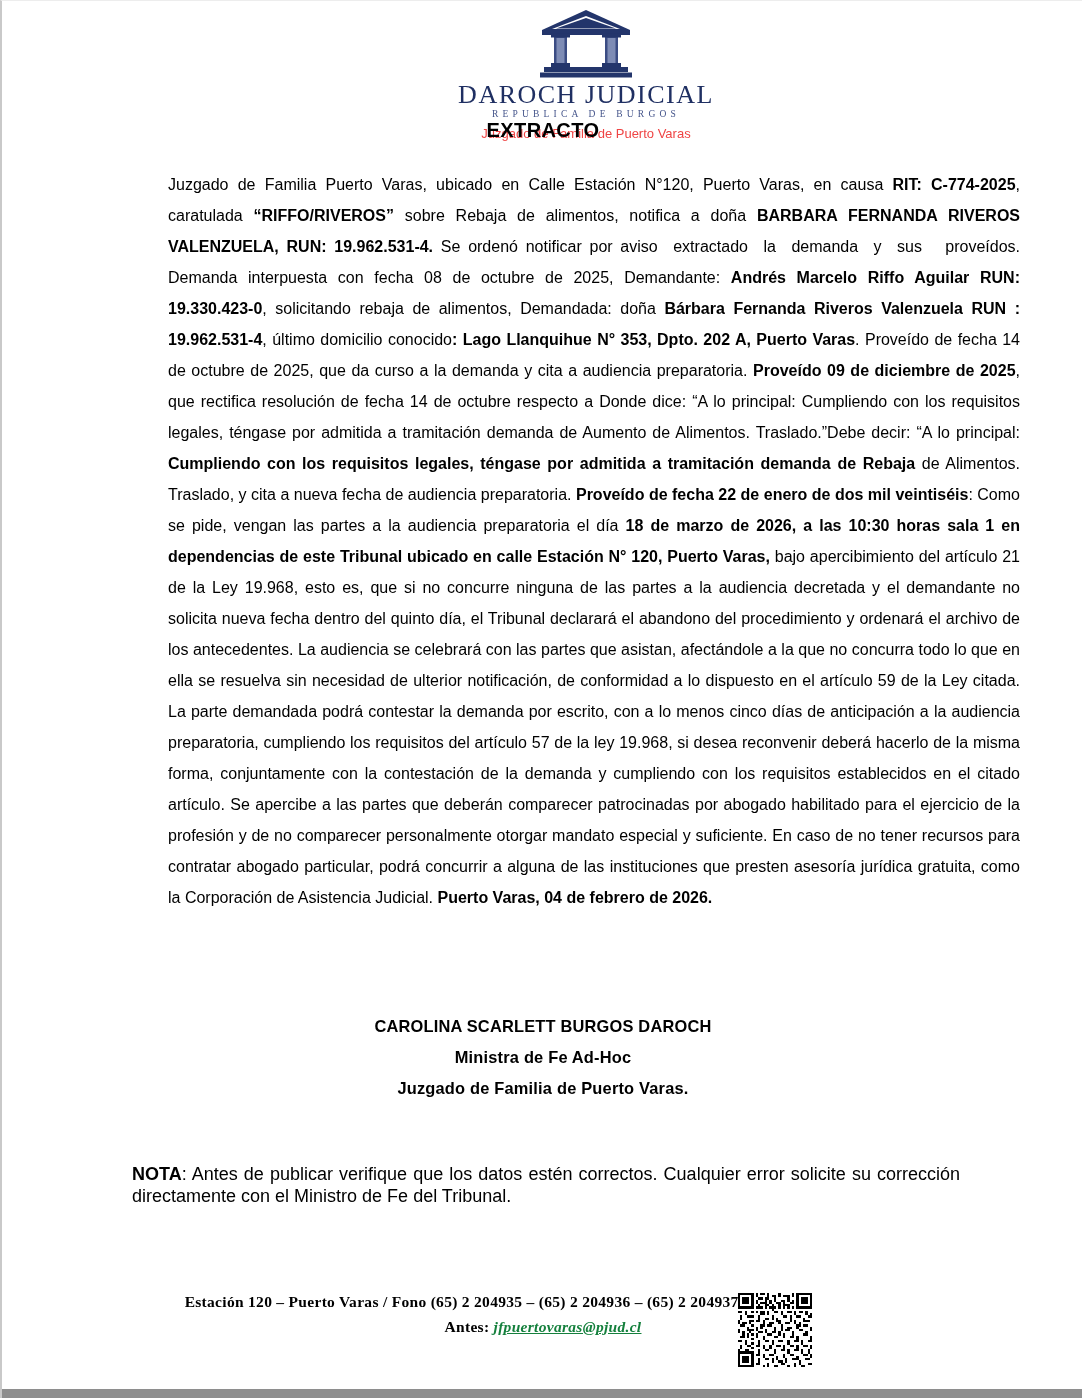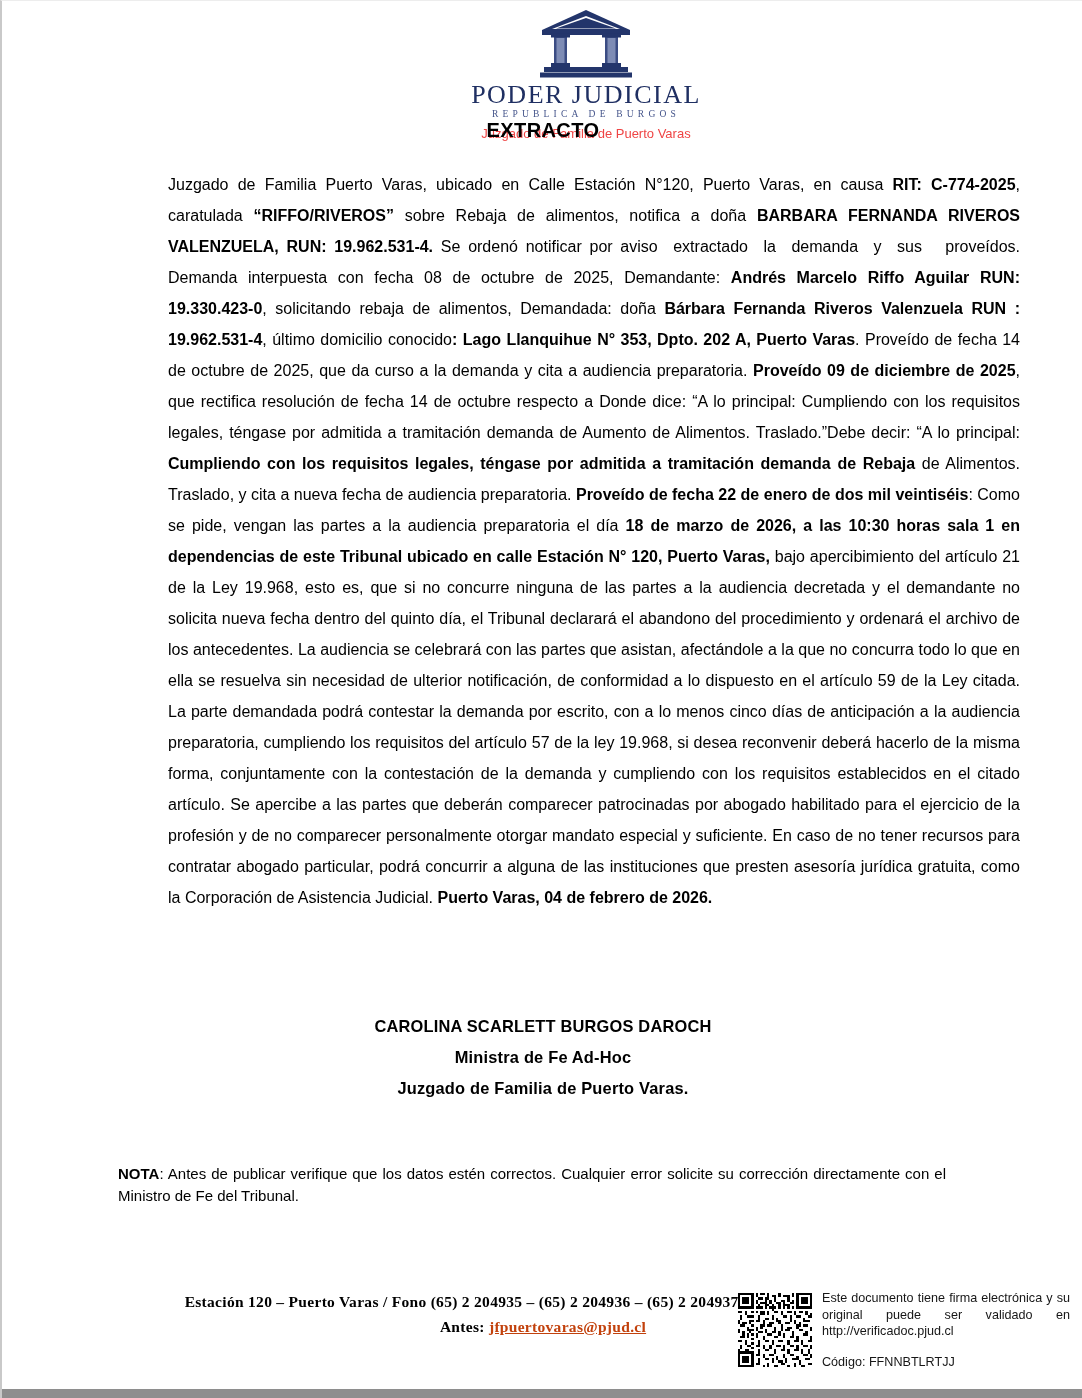--- a/index.html
+++ b/index.html
@@ -112,24 +112,24 @@
     font-size: 16.4px;
     font-weight: bold;
     line-height: 31px;
     color: #000;
     letter-spacing: 0.2px;
   }
 
   
   .nota {
     position: absolute;
-    left: 116px;
+    left: 130px;
     top: 1162px;
     width: 828px;
-    font-size: 15px;
+    font-size: 18px;
     line-height: 22px;
     color: #000;
     text-align: justify;
   }
   .nota b { font-weight: bold; }
 
   
   .footer {
     position: absolute;
     left: 0;
@@ -143,22 +143,23 @@
     color: #000;
   }
   .footer .addr-line {
     white-space: nowrap;
     letter-spacing: 0.3px;
   }
   .footer .mail-line {
     letter-spacing: 0.3px;
   }
   .mail-link {
-    color: #c2410c;
+    color: #15803d;
     text-decoration: underline;
+    font-style: italic;
   }
 
   
   .stamp {
     position: absolute;
     left: 736px;
     top: 1289px;
     width: 346px;
     height: 100px;
     background: #ffffff;
@@ -207,21 +208,21 @@
         <rect x="67" y="29" width="13" height="29" fill="#3b4c83"></rect>
         <rect x="69.5" y="31" width="8" height="25" fill="#7e8cb5"></rect>
         <rect x="13" y="26.5" width="19" height="4" fill="#23356b"></rect>
         <rect x="64" y="26.5" width="19" height="4" fill="#23356b"></rect>
         <rect x="13" y="56" width="19" height="4" fill="#23356b"></rect>
         <rect x="64" y="56" width="19" height="4" fill="#23356b"></rect>
 
         <rect x="6" y="60" width="84" height="5" fill="#23356b"></rect>
         <rect x="2" y="65.5" width="92" height="5" fill="#23356b"></rect>
       </svg>
-      <div class="logo-title">PODER JUDICIAL</div>
+      <div class="logo-title">DAROCH JUDICIAL</div>
       <div class="logo-sub">REPUBLICA DE BURGOS</div>
       <div class="logo-court">Juzgado de Familia de Puerto Varas</div>
     </div>
   </div>
 
   <div class="doc-title">EXTRACTO</div>
 
   <div class="body-text">Juzgado de Familia Puerto Varas, ubicado en Calle Estación N°120, Puerto Varas, en causa <b>RIT: C-774-2025</b>, caratulada <b>“RIFFO/RIVEROS”</b> sobre Rebaja de alimentos, notifica a doña <b>BARBARA FERNANDA RIVEROS VALENZUELA, RUN: 19.962.531-4.</b> Se ordenó notificar por aviso&nbsp; extractado&nbsp; la&nbsp; demanda&nbsp; y&nbsp; sus&nbsp; &nbsp;proveídos. Demanda interpuesta con fecha 08 de octubre de 2025, Demandante: <b>Andrés Marcelo Riffo Aguilar RUN: 19.330.423-0</b>, solicitando rebaja de alimentos, Demandada: doña <b>Bárbara Fernanda Riveros Valenzuela RUN : 19.962.531-4</b>, último domicilio conocido<b>: Lago Llanquihue N° 353, Dpto. 202 A, Puerto Varas</b>. Proveído de fecha 14 de octubre de 2025, que da curso a la demanda y cita a audiencia preparatoria. <b>Proveído 09 de diciembre de 2025</b>, que rectifica resolución de fecha 14 de octubre respecto a Donde dice: “A lo principal: Cumpliendo con los requisitos legales, téngase por admitida a tramitación demanda de Aumento de Alimentos. Traslado.”Debe decir: “A lo principal: <b>Cumpliendo con los requisitos legales, téngase por admitida a tramitación demanda de Rebaja</b> de Alimentos. Traslado, y cita a nueva fecha de audiencia preparatoria. <b>Proveído de fecha 22 de enero de dos mil veintiséis</b>: Como se pide, vengan las partes a la audiencia preparatoria el día <b>18 de marzo de 2026, a las 10:30 horas sala 1 en dependencias de este Tribunal ubicado en calle Estación N° 120, Puerto Varas,</b> bajo apercibimiento del artículo 21 de la Ley 19.968, esto es, que si no concurre ninguna de las partes a la audiencia decretada y el demandante no solicita nueva fecha dentro del quinto día, el Tribunal declarará el abandono del procedimiento y ordenará el archivo de los antecedentes. La audiencia se celebrará con las partes que asistan, afectándole a la que no concurra todo lo que en ella se resuelva sin necesidad de ulterior notificación, de conformidad a lo dispuesto en el artículo 59 de la Ley citada. La parte demandada podrá contestar la demanda por escrito, con a lo menos cinco días de anticipación a la audiencia preparatoria, cumpliendo los requisitos del artículo 57 de la ley 19.968, si desea reconvenir deberá hacerlo de la misma forma, conjuntamente con la contestación de la demanda y cumpliendo con los requisitos establecidos en el citado artículo. Se apercibe a las partes que deberán comparecer patrocinadas por abogado habilitado para el ejercicio de la profesión y de no comparecer personalmente otorgar mandato especial y suficiente. En caso de no tener recursos para contratar abogado particular, podrá concurrir a alguna de las instituciones que presten asesoría jurídica gratuita, como la Corporación de Asistencia Judicial. <b>Puerto Varas, 04 de febrero de 2026.</b></div>
 
   <div class="sig-block">
@@ -437,20 +438,16 @@
           <rect x="11" y="32" width="1" height="1"></rect>
         <rect x="13" y="31" width="1" height="2"></rect>
           <rect x="16" y="32" width="2" height="1"></rect>
         <rect x="19" y="31" width="2" height="1"></rect>
           <rect x="22" y="32" width="1" height="1"></rect>
         <rect x="25" y="31" width="1" height="2"></rect>
           <rect x="28" y="32" width="2" height="1"></rect>
         <rect x="31" y="31" width="2" height="1"></rect>
       </g>
     </svg>
-    <div class="stamp-text">
-      <div class="stamp-desc">Este documento tiene firma electrónica y su original puede ser validado en http://verificadoc.pjud.cl</div>
-      <div class="stamp-code">Código: FFNNBTLRTJJ</div>
-    </div>
   </div>
 
   <div class="bottom-strip"></div>
 </div>
 
 </body></html>

